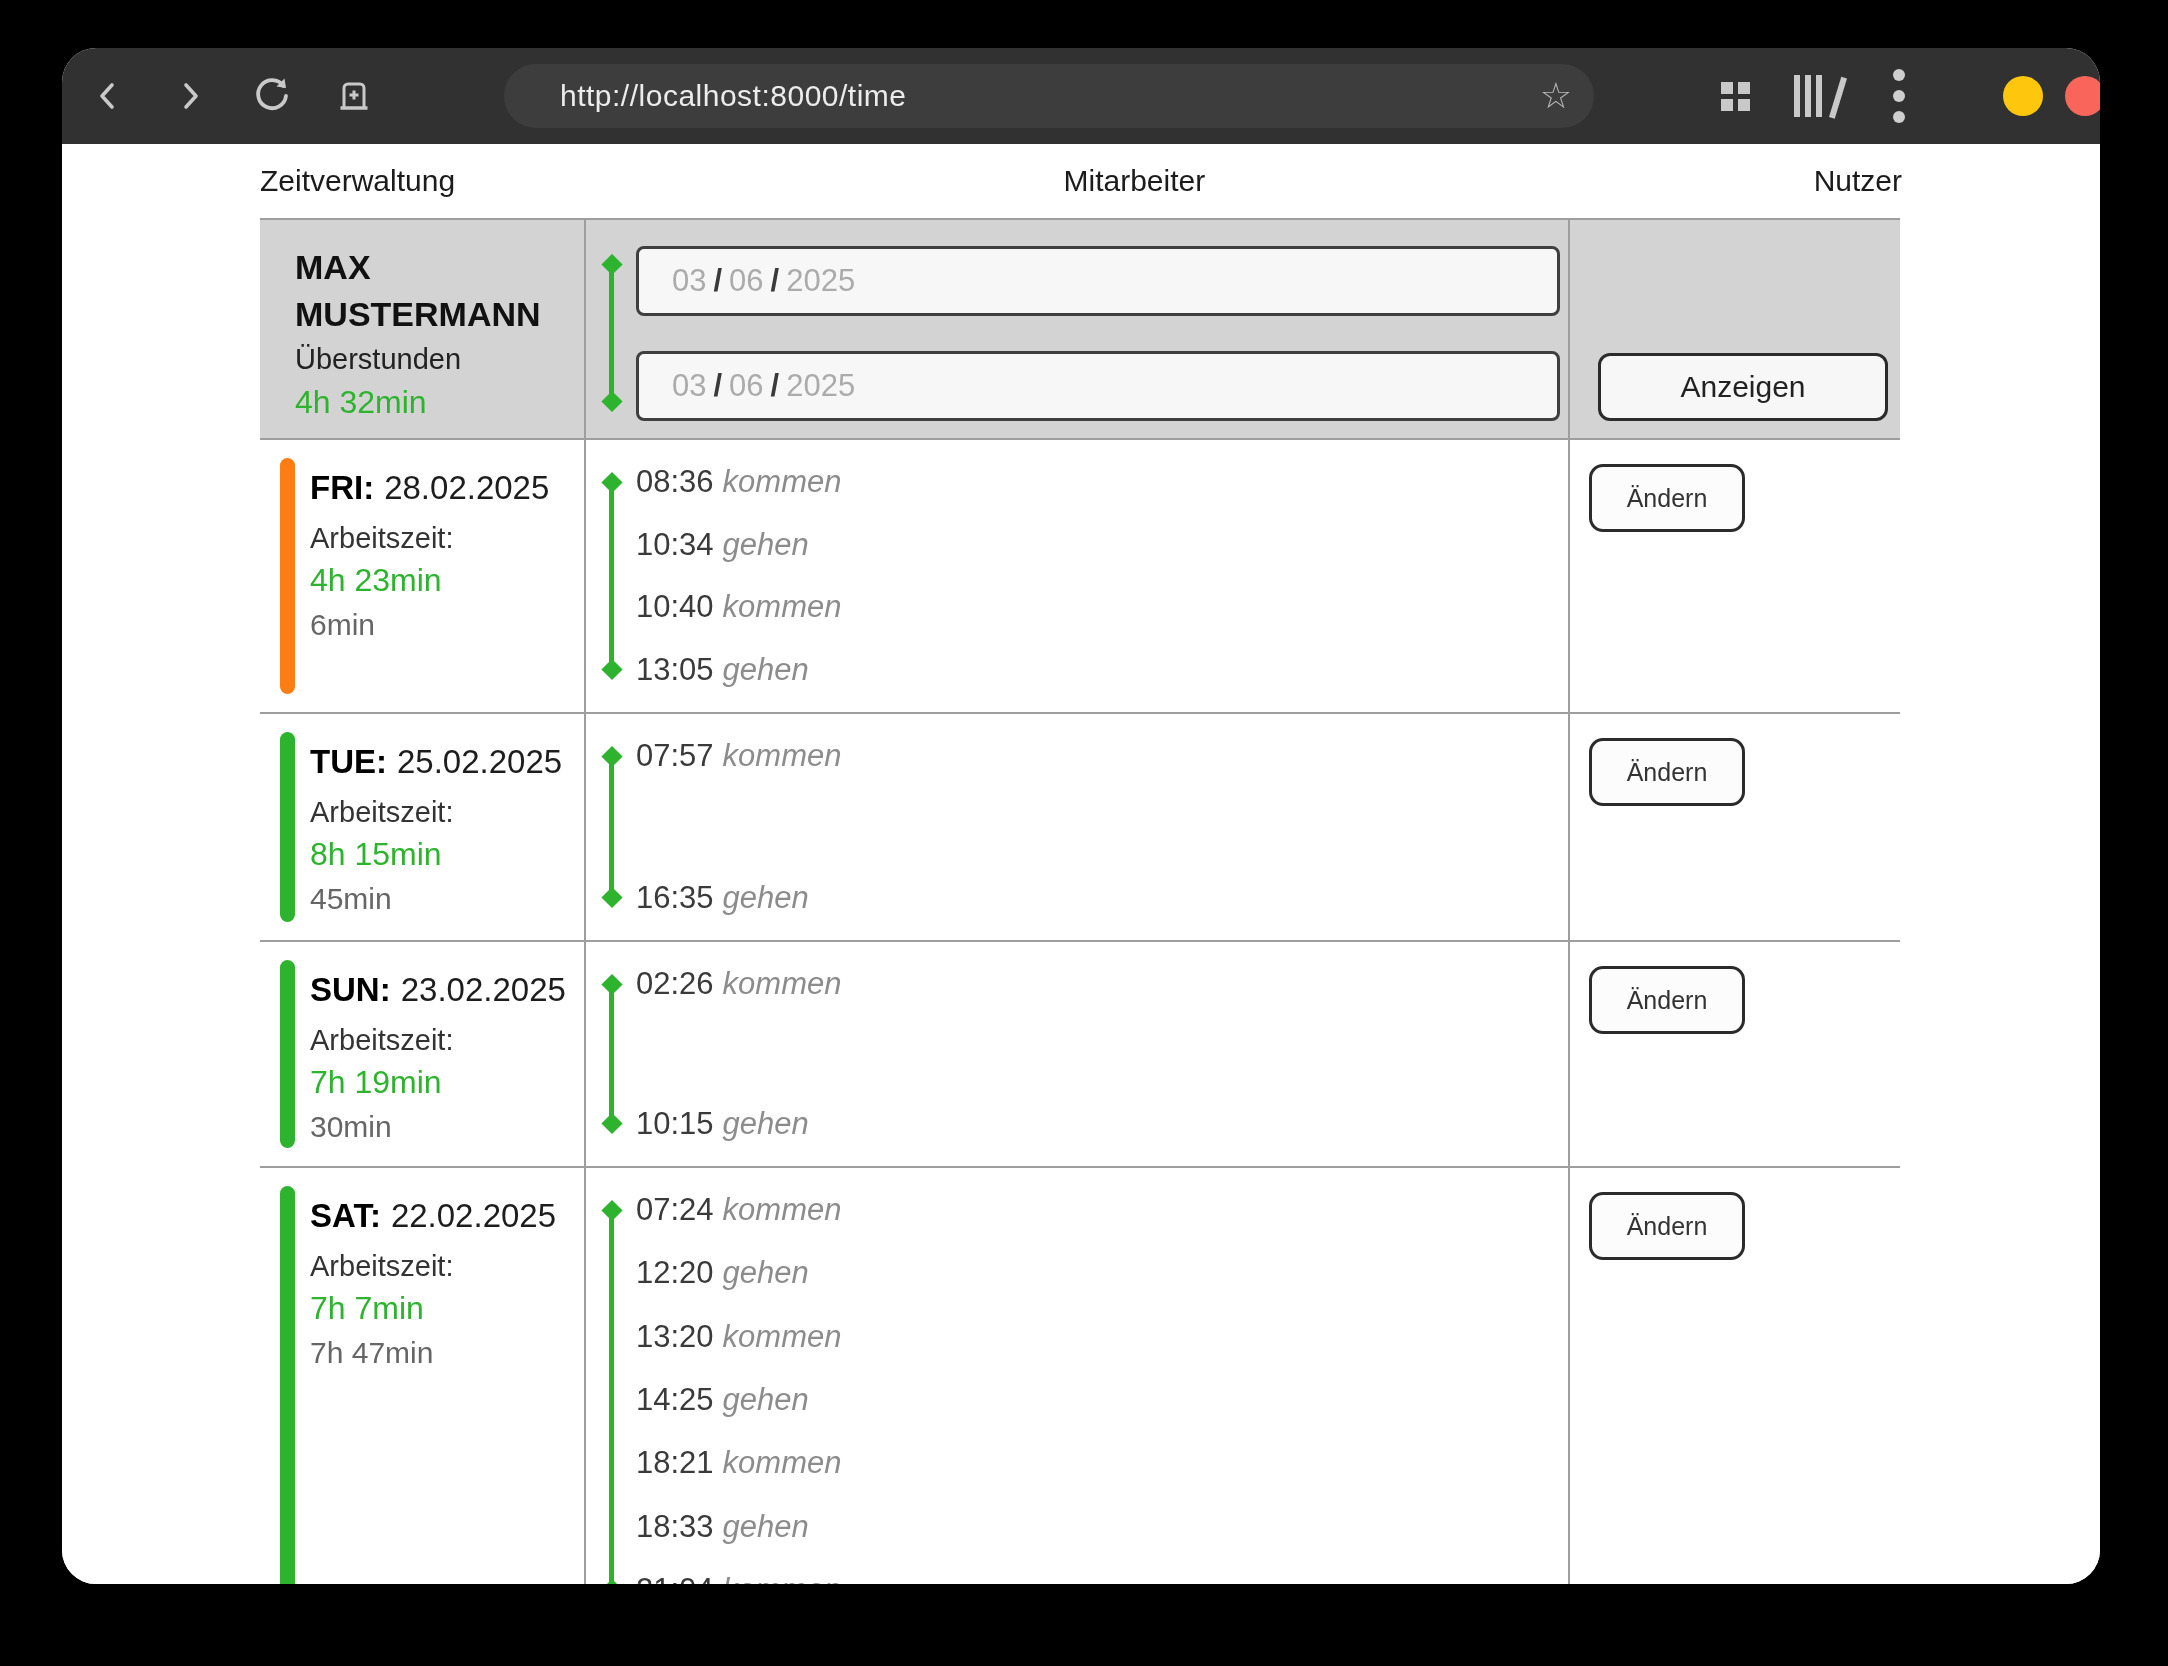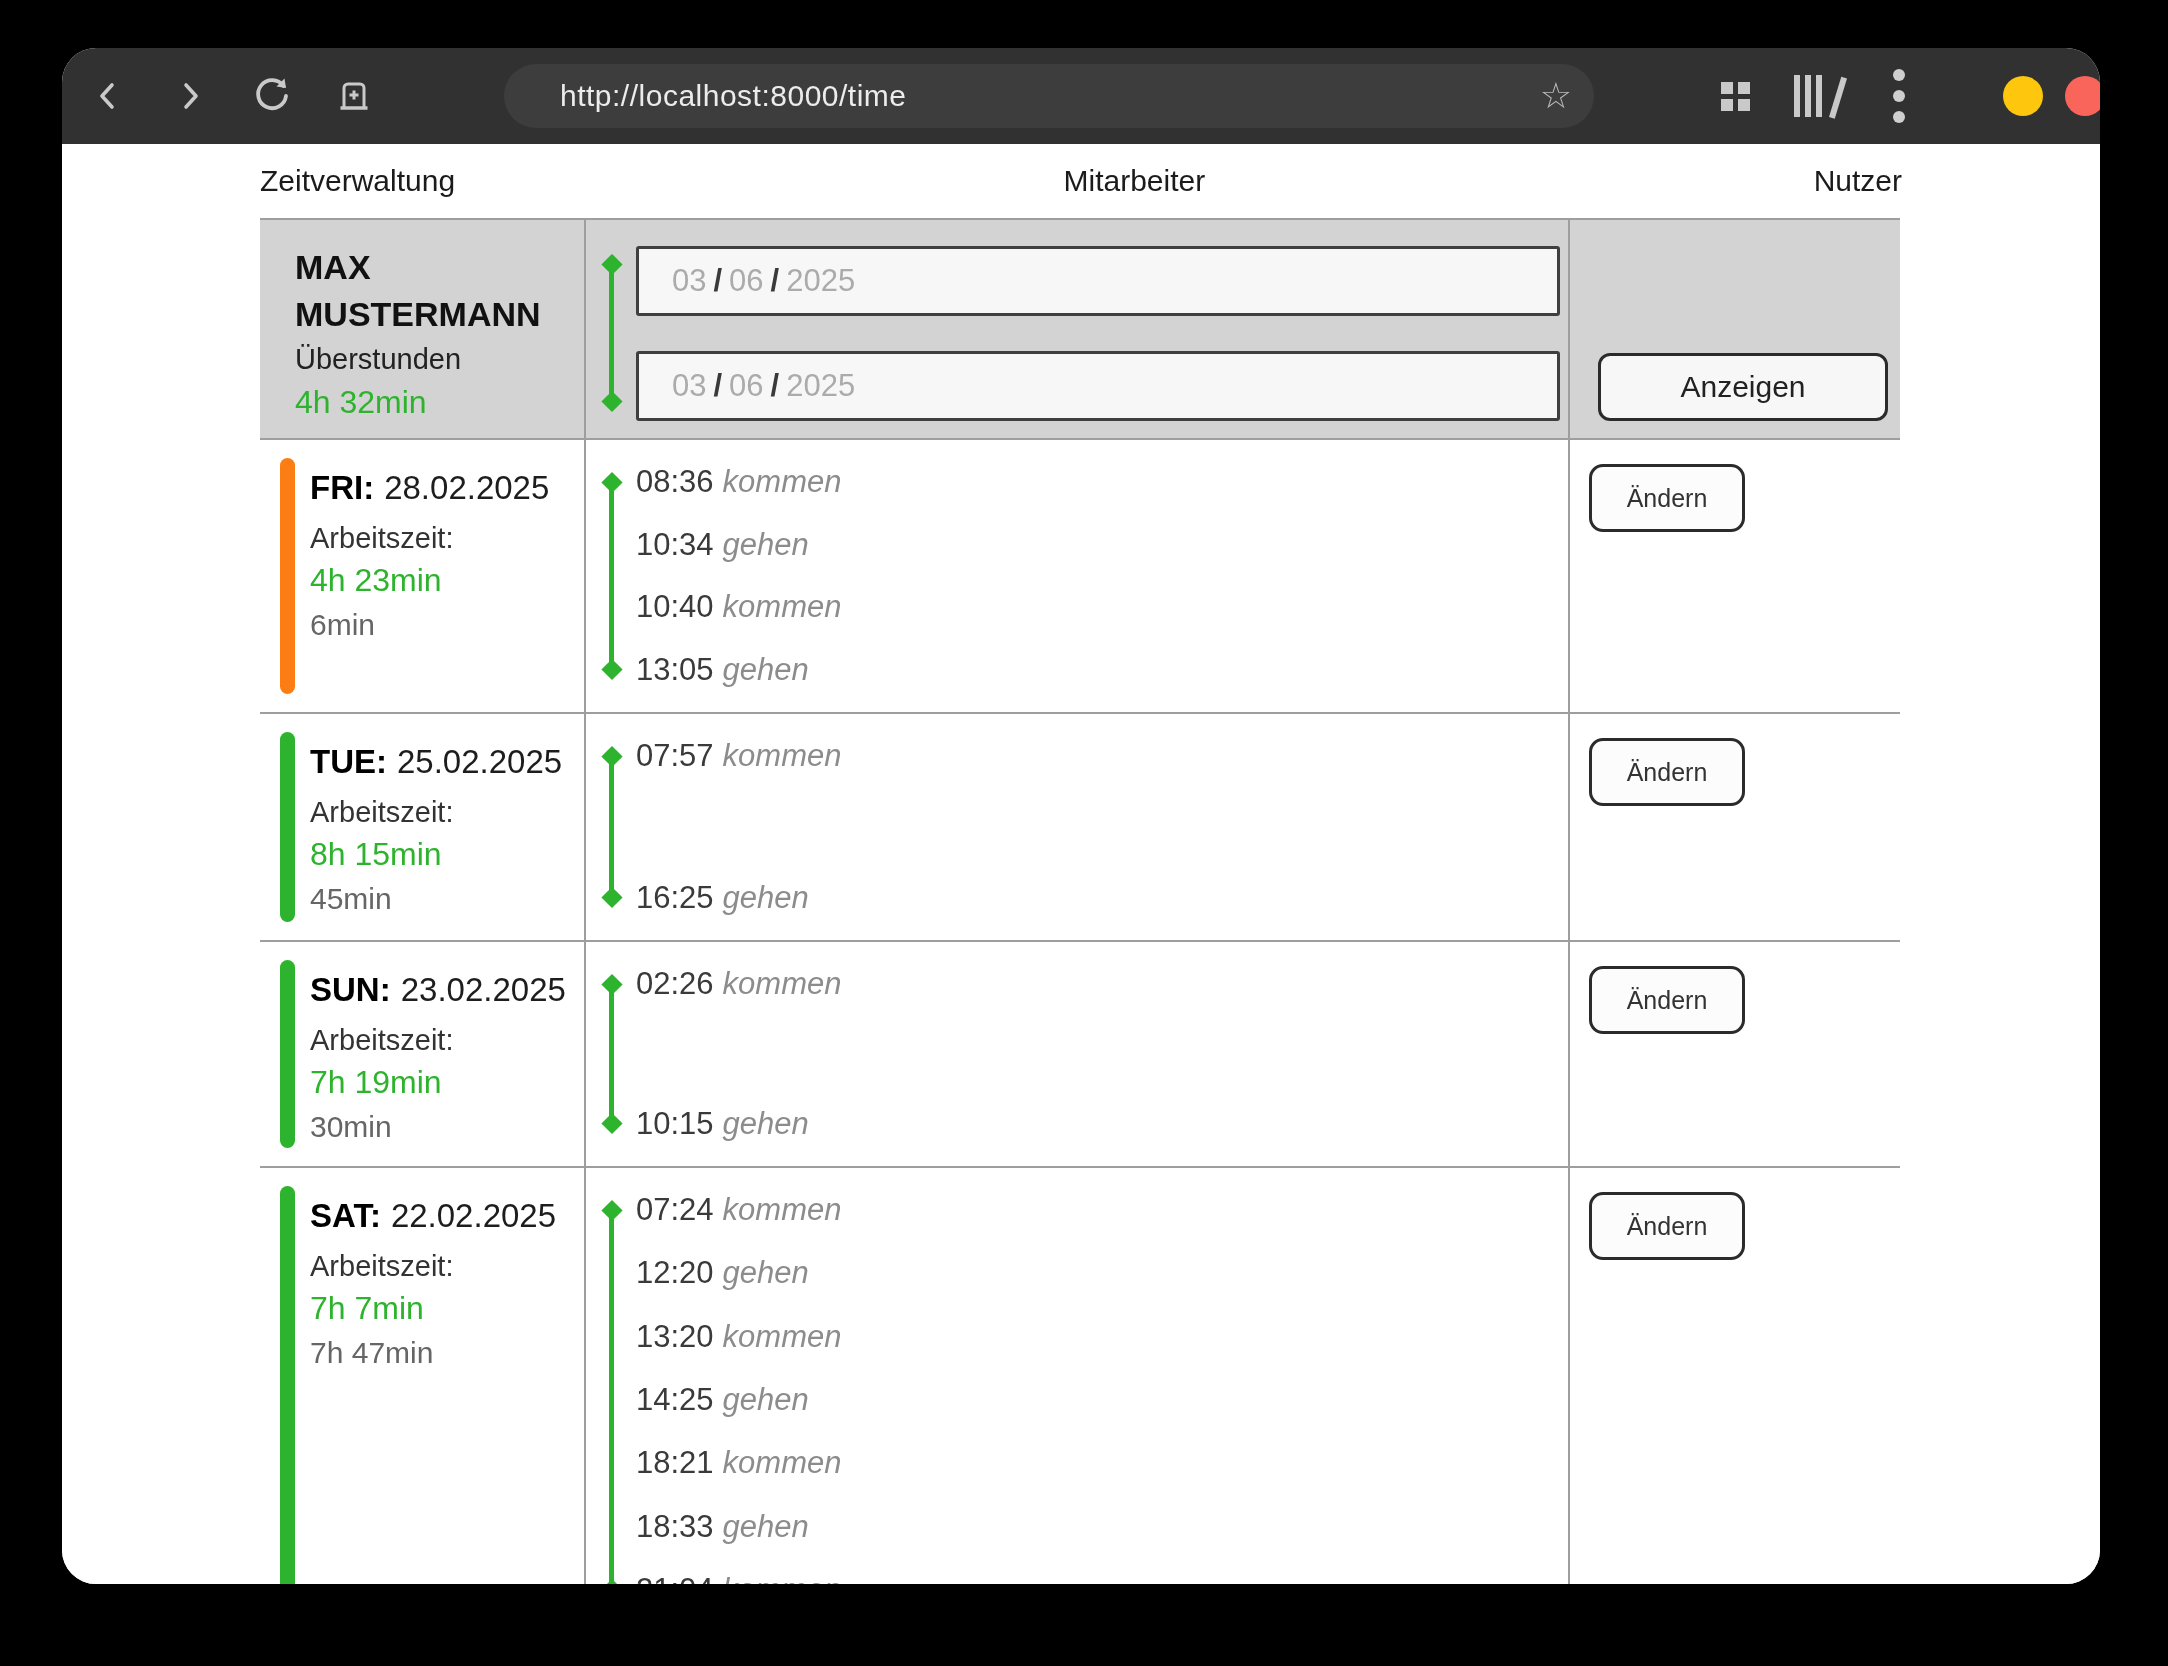--- a/index.html
+++ b/index.html
@@ -58,21 +58,21 @@
   .col2{width:984px;border-right:2px solid #9e9e9e;}
   .col3{width:328px;}
   
   .header-row{height:220px;background:#d3d3d3;}
   .emp{padding:24px 0 0 19px;margin-left:16px;}
   .emp-name{font-size:34px;font-weight:bold;color:#111;line-height:47px;}
   .emp-overtime-label{font-size:29px;color:#222;line-height:42px;}
   .emp-overtime-value{font-size:32px;color:#2db32d;line-height:45px;}
   .date-input{
     position:absolute;left:50px;width:924px;height:70px;background:#f7f7f7;
-    border:3px solid #3f3f3f;border-radius:3px;box-sizing:border-box;
+    border:3px solid #3f3f3f;border-radius:8px;box-sizing:border-box;
     display:flex;align-items:center;padding-left:33px;cursor:text;
   }
   .date-from{top:26px;}
   .date-to{top:131px;}
   .di-num{font-size:31px;color:#ababab;}
   .di-sep{font-size:31px;color:#3a3a3a;font-weight:bold;margin:0 7px;}
   .show-btn{
     position:absolute;left:28px;top:133px;width:290px;height:68px;
     background:#f7f7f7;border:3px solid #2b2b2b;border-radius:12px;
     font-size:30px;color:#222;font-family:inherit;cursor:pointer;
@@ -261,21 +261,21 @@
         <div class="day-title"><span class="day-weekday">TUE:</span><span class="day-date">25.02.2025</span></div>
         <div class="work-label">Arbeitszeit:</div>
         <div class="work-value">8h 15min</div>
         <div class="pause-value">45min</div>
       </div>
     </div>
     <div class="col col2">
       <div class="timeline"></div>
       <div class="entries">
                 <div class="entry"><span class="t">07:57</span><span class="k">kommen</span></div>
-                <div class="entry"><span class="t">16:25</span><span class="k">gehen</span></div>
+                <div class="entry"><span class="t">16:35</span><span class="k">gehen</span></div>
               </div>
     </div>
     <div class="col col3">
       <button class="change-btn">Ändern</button>
     </div>
   </div>
 
   <div class="row day-row">
     <div class="col col1">
       <div class="day-bar" style="background: rgb(45, 179, 45);"></div>

